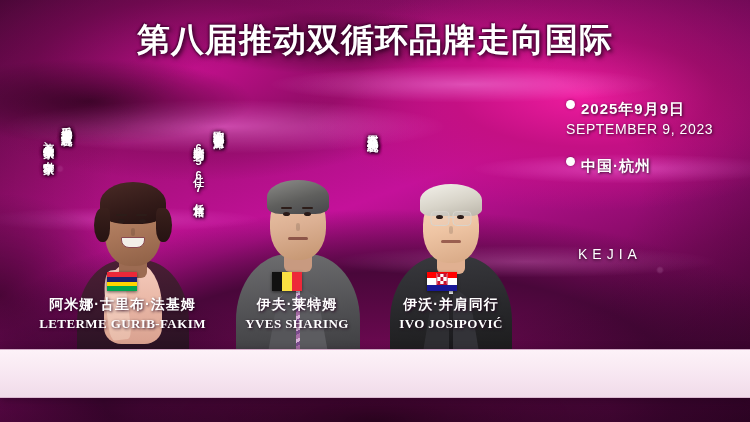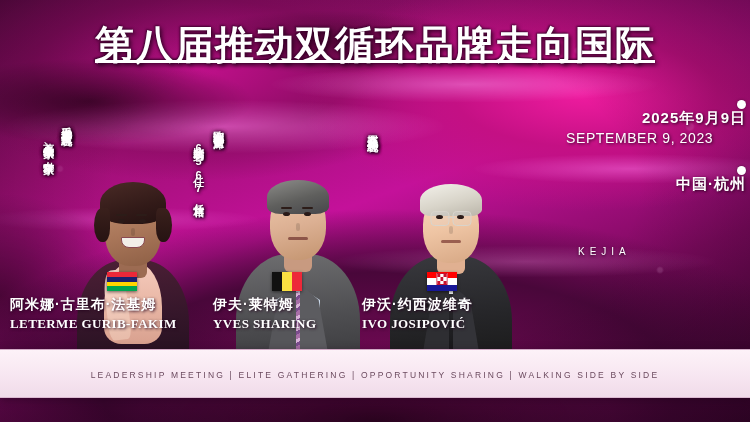--- a/index.html
+++ b/index.html
@@ -47,25 +47,24 @@
       radial-gradient(circle at 8%  40%, rgba(255,190,240,.4)  0 2px, rgba(255,190,240,0) 4px);
   }
   .vignette{
     position:absolute;inset:0;
     background:radial-gradient(ellipse 78% 78% at 50% 45%, rgba(0,0,0,0) 45%, rgba(20,0,16,.55) 100%);
   }
 
   
   .title{
     position:absolute;left:0;right:0;top:18px;text-align:center;
-    font-size:39px;font-weight:bold;color:#ffffff;letter-spacing:1px;
+    font-size:33px;font-weight:bold;color:#ffffff;letter-spacing:1px;
     font-family:"Liberation Sans","DejaVu Sans",sans-serif;
     text-shadow:0 0 2px rgba(60,0,45,.95),2px 2px 4px rgba(40,0,30,.9),-1px -1px 2px rgba(60,0,45,.7);
     white-space:nowrap;
-    text-decoration:underline;
   }
 
   
   .portrait{position:absolute;bottom:58px;}
   .p-figure{position:relative;width:100%;height:100%;}
   .ph-body{
     position:absolute;left:50%;transform:translateX(-50%);bottom:0;
     border-radius:42% 42% 0 0 / 60% 60% 0 0;
   }
   .ph-neck{position:absolute;left:50%;transform:translateX(-50%);}
@@ -97,58 +96,57 @@
   .fl-row{width:100%;height:25%;}
   .fl-col{width:33.34%;height:100%;float:left;}
   .hr-shield{
     position:absolute;left:50%;top:1px;transform:translateX(-50%);
     width:9px;height:10px;background:#fff;border:.5px solid #c8102e;
     display:grid;grid-template-columns:repeat(3,1fr);grid-template-rows:repeat(3,1fr);
   }
   .hr-shield i{display:block;}
 
   
-  .nameblock{position:absolute;}
+  .nameblock{position:absolute;text-align:center;}
   .name-cn{
     color:#ffffff;font-size:14px;font-weight:bold;letter-spacing:1px;white-space:nowrap;
     text-shadow:1px 1px 3px rgba(35,0,28,.95);
     font-family:"Liberation Sans","DejaVu Sans",sans-serif;
   }
   .name-en{
     color:#ffffff;font-size:13px;font-weight:bold;letter-spacing:.4px;white-space:nowrap;margin-top:2px;
     font-family:"Liberation Serif","DejaVu Serif",serif;
     text-shadow:1px 1px 3px rgba(35,0,28,.95);
   }
 
   
   .info{position:absolute;left:566px;top:100px;width:180px;color:#fff;}
   .info-row{margin-bottom:4px;}
   .info-cn{
-    display:flex;align-items:flex-end;font-size:15px;font-weight:bold;letter-spacing:1px;
+    display:flex;align-items:flex-start;gap:6px;font-size:15px;font-weight:bold;letter-spacing:1px;
     text-shadow:1px 1px 3px rgba(35,0,28,.9);
     font-family:"Liberation Sans","DejaVu Sans",sans-serif;
-    flex-direction:column;
   }
   .dot{width:9px;height:9px;border-radius:50%;background:#ffffff;flex:0 0 auto;box-shadow:0 0 3px rgba(0,0,0,.4);}
   .info-en{
     font-size:14px;letter-spacing:.6px;margin-top:2px;
     text-shadow:1px 1px 3px rgba(35,0,28,.9);
     font-family:"Liberation Sans","DejaVu Sans",sans-serif;
   }
   .info-gap{height:16px;}
 
   
   .logo{position:absolute;left:578px;top:244px;text-align:left;}
   .logo-cn{
     font-size:27px;font-weight:bold;color:#ffffff;letter-spacing:2px;line-height:1;
     text-shadow:0 1px 4px rgba(30,0,24,.9);
     font-family:"Liberation Sans","DejaVu Sans",sans-serif;
   }
   .logo-en{
-    font-size:10px;color:#ffffff;letter-spacing:5px;margin-top:2px;text-align:right;
+    font-size:14px;color:#ffffff;letter-spacing:5px;margin-top:2px;text-align:right;
     font-family:"Liberation Sans","DejaVu Sans",sans-serif;
     text-shadow:0 1px 3px rgba(30,0,24,.9);
   }
 
   
   .banner{
     position:absolute;left:0;right:0;bottom:24px;height:47px;
     background:linear-gradient(180deg,#fdf2f8 0%,#f7e6f1 55%,#f0dbe9 100%);
     border-top:1px solid rgba(120,20,90,.25);border-bottom:1px solid rgba(120,20,90,.25);
     display:flex;flex-direction:column;align-items:center;justify-content:center;
@@ -315,21 +313,21 @@
       <i style="background:#fff;"></i>
         <i style="background:#c8102e;"></i>
         <i style="background:#fff;"></i>
       <i style="background:#c8102e;"></i>
         <i style="background:#fff;"></i>
         <i style="background:#c8102e;"></i>
     </div>
   </div>
 
   <div class="nameblock" style="left:362px;top:296px;width:178px;">
-    <div class="name-cn">伊沃·约西波维奇</div>
+    <div class="name-cn">伊沃·并肩同行</div>
     <div class="name-en">IVO JOSIPOVIĆ</div>
   </div>
 
   <div class="info">
     <div class="info-row">
       <div class="info-cn">
         <span class="dot"></span>
         <span>2025年9月9日</span>
       </div>
       <div class="info-en">SEPTEMBER 9, 2023</div>
@@ -341,16 +339,15 @@
         <span>中国·杭州</span>
       </div>
     </div>
   </div>
 
   <div class="logo">
     <div class="logo-en">KEJIA</div>
   </div>
 
   <div class="banner">
-    <div class="banner-en">LEADERSHIP MEETING | ELITE GATHERING | OPPORTUNITY SHARING | WALKING SIDE BY SIDE</div>
   </div>
 
 </div>
 
 </body></html>

